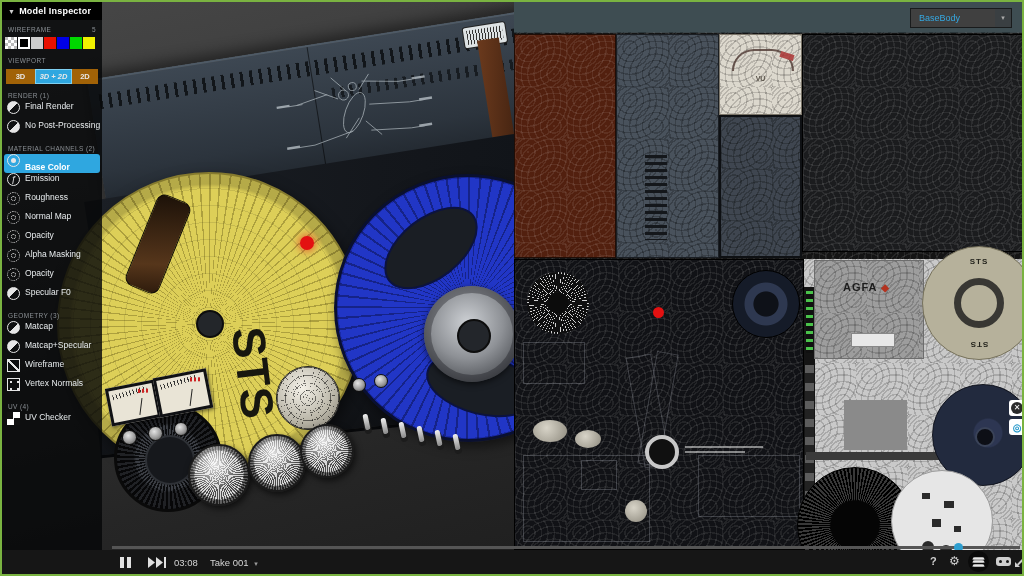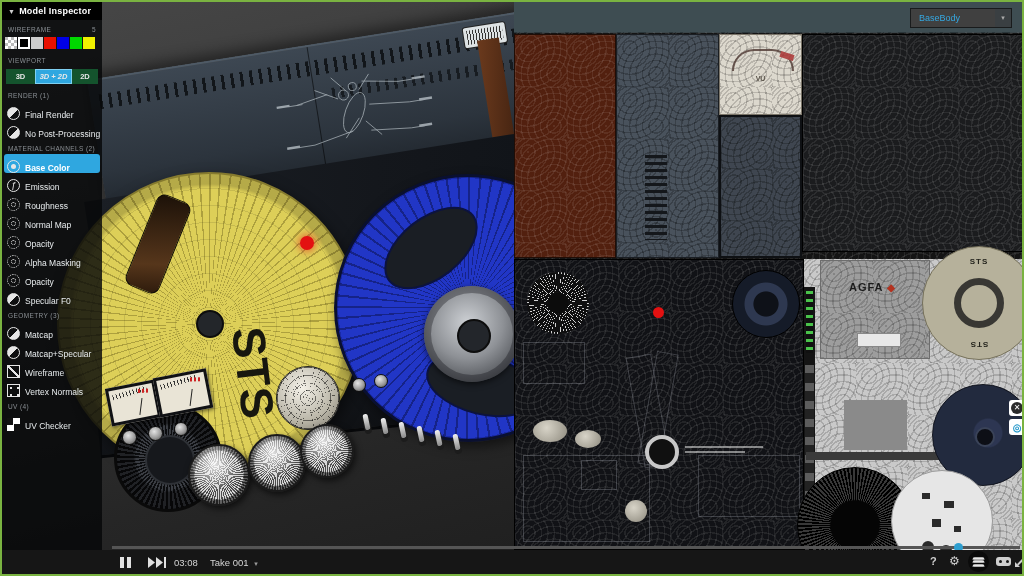--- a/index.html
+++ b/index.html
@@ -106,24 +106,24 @@
   .secLbl{display:flex;justify-content:space-between;padding:6px 6px 2px 6px;
           font-size:6.5px;color:#8a8f94;letter-spacing:.4px;}
   .swRow{display:flex;gap:1px;padding:2px 3px;}
   .sw{width:12px;height:12px;box-sizing:border-box;cursor:pointer;}
   .sw.checker{background:conic-gradient(#fff 0 25%,#bbb 25% 50%,#fff 50% 75%,#bbb 75%);background-size:6px 6px;}
   .sw.blackw{background:#000;border:2px solid #fff;}
   .sw.lgray{background:#ccc;}
   .sw.red{background:#e81000;}.sw.blue{background:#0000e8;}.sw.green{background:#00d800;}.sw.yellow{background:#f0f000;}
   .vpRow{display:flex;margin:3px 4px 2px 4px;}
   .vpBtn{height:15px;line-height:15px;text-align:center;font-size:7.5px;font-weight:bold;
-         background:#14532d;color:#e8e8e8;cursor:pointer;}
+         background:#a16207;color:#e8e8e8;cursor:pointer;}
   .vpBtn.b1{width:29px;}.vpBtn.b2{width:37px;font-style:italic;}.vpBtn.b3{width:26px;}
   .vpBtn.on{background:#2fa7e0;box-shadow:inset 0 0 0 1px #7fd0f2;}
-  .item{display:flex;align-items:flex-end;height:19px;padding-left:5px;cursor:pointer;}
+  .item{display:flex;align-items:flex-start;height:19px;padding-left:5px;cursor:pointer;}
   .item.on{background:#2fa7e0;border-radius:3px;margin:0 2px;padding-left:3px;}
   .item .lbl{font-size:8.5px;color:#e8ecee;margin-left:5px;white-space:nowrap;}
   .item.on .lbl{color:#fff;font-weight:bold;margin-top:8px;}
   .ico{width:13px;height:13px;box-sizing:border-box;flex:none;position:relative;}
   .ico.cir{border:1px solid #e6e6e6;border-radius:50%;}
   .ico.half{background:linear-gradient(135deg,#e6e6e6 50%,rgba(0,0,0,0) 50%);}
   .ico.halfb{background:linear-gradient(315deg,#e6e6e6 48%,rgba(0,0,0,0) 48%);}
   .ico.dotc::after{content:"";position:absolute;left:3px;top:3px;width:5px;height:5px;border-radius:50%;background:#e6e6e6;}
   .ico.dots{border:1px dotted #e6e6e6;border-radius:50%;}
   .ico.dots::after{content:"";position:absolute;left:3px;top:3px;right:3px;bottom:3px;border:1px dotted #e6e6e6;border-radius:50%;}
@@ -176,21 +176,21 @@
         radial-gradient(circle,#0c0c0c 0 22%,rgba(0,0,0,0) 24%),
         repeating-conic-gradient(rgba(240,240,240,.85) 0 1deg,rgba(15,15,15,.9) 1deg 6deg);}
   .uvReelR{position:absolute;left:217px;top:10px;width:66px;height:66px;border-radius:50%;border:1px solid #000;
       background:radial-gradient(circle,#0e1118 0 26%,#2e3850 28% 45%,#151b28 47% 72%,#0b0d12 74%);}
   .uvRed{position:absolute;left:138px;top:47px;width:11px;height:11px;border-radius:50%;background:#e31111;}
   .uvWire{position:absolute;border:1px solid rgba(165,170,180,.3);}
   .uvBlob{position:absolute;border-radius:50%;background:radial-gradient(circle at 40% 35%,#d8d4c8,#8d897d);}
   .uvRing{position:absolute;width:26px;height:26px;border-radius:50%;border:4px solid #c8c8c8;background:#101010;}
   .uvTextbar{position:absolute;height:2px;background:rgba(230,230,230,.55);}
   .tLight{left:290px;top:227px;width:222px;height:291px;background-color:#c9c9c9;}
-  .agfa{position:absolute;left:16px;top:1px;width:108px;height:97px;background-color:#9d9d9d;border:1px solid #6d6d6d;}
+  .agfa{position:absolute;left:10px;top:1px;width:108px;height:97px;background-color:#9d9d9d;border:1px solid #6d6d6d;}
   .agfa .word{position:absolute;left:28px;top:20px;font-size:11px;font-weight:bold;color:#1c1c1c;letter-spacing:1px;}
   .agfa .dia{color:#b3321f;font-size:10px;}
   .agfa .wlabel{position:absolute;left:36px;top:72px;width:42px;height:12px;background:#e8e8e8;border:1px solid #888;}
   .beigeReel{position:absolute;left:118px;top:-13px;width:112px;height:112px;border-radius:50%;
       background:radial-gradient(circle,#b6b19b 0 100%);border:1px solid #77725c;}
   .beigeReel .ring{position:absolute;left:31px;top:31px;width:50px;height:50px;border-radius:50%;
       border:7px solid rgba(25,25,25,.8);box-sizing:border-box;}
   .beigeReel .t{position:absolute;width:100%;text-align:center;font-size:8px;font-weight:bold;color:#23231c;letter-spacing:1px;}
   .navyReel{position:absolute;left:128px;top:125px;width:100px;height:100px;border-radius:50%;
       background:radial-gradient(circle at 55% 48%,#2d3652 0 18%,#222a3e 20% 100%);border:1px solid #12151f;}

